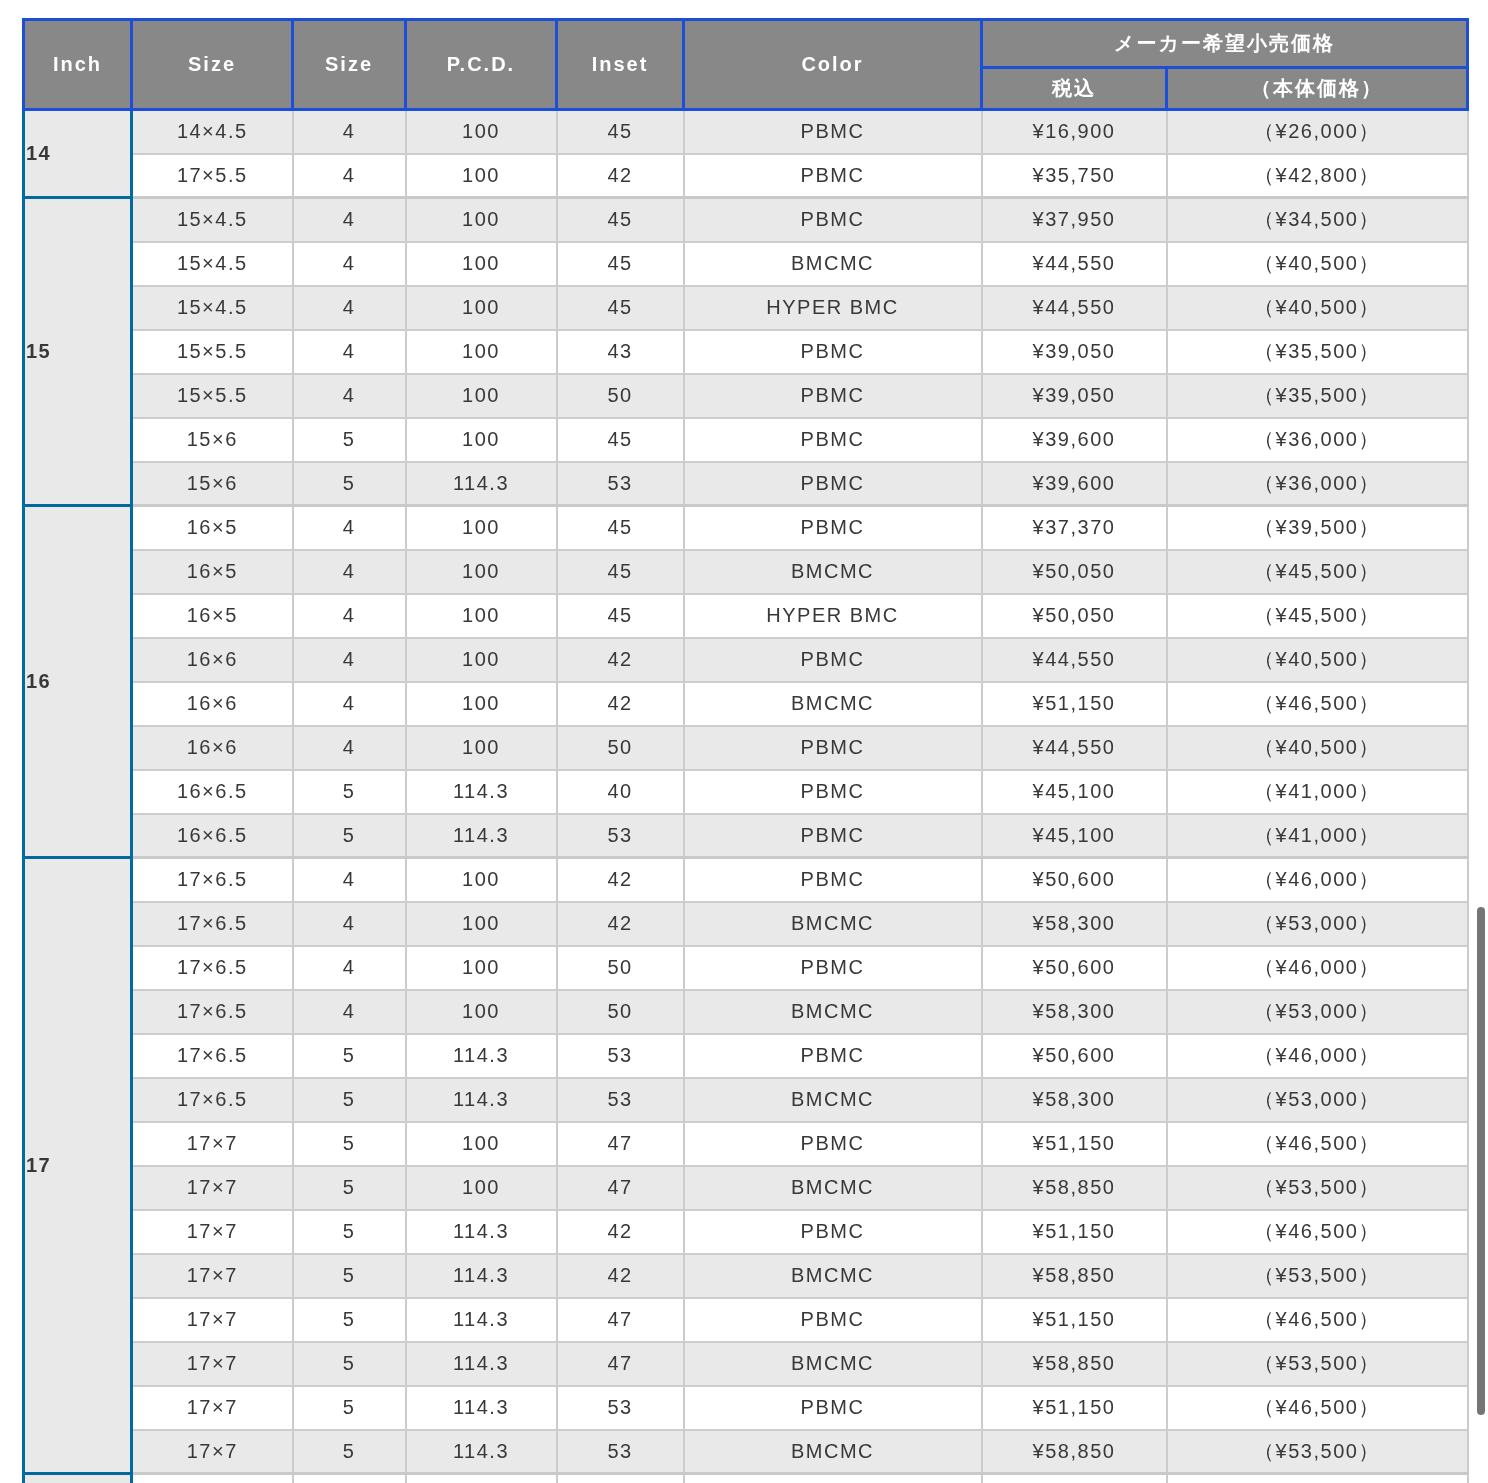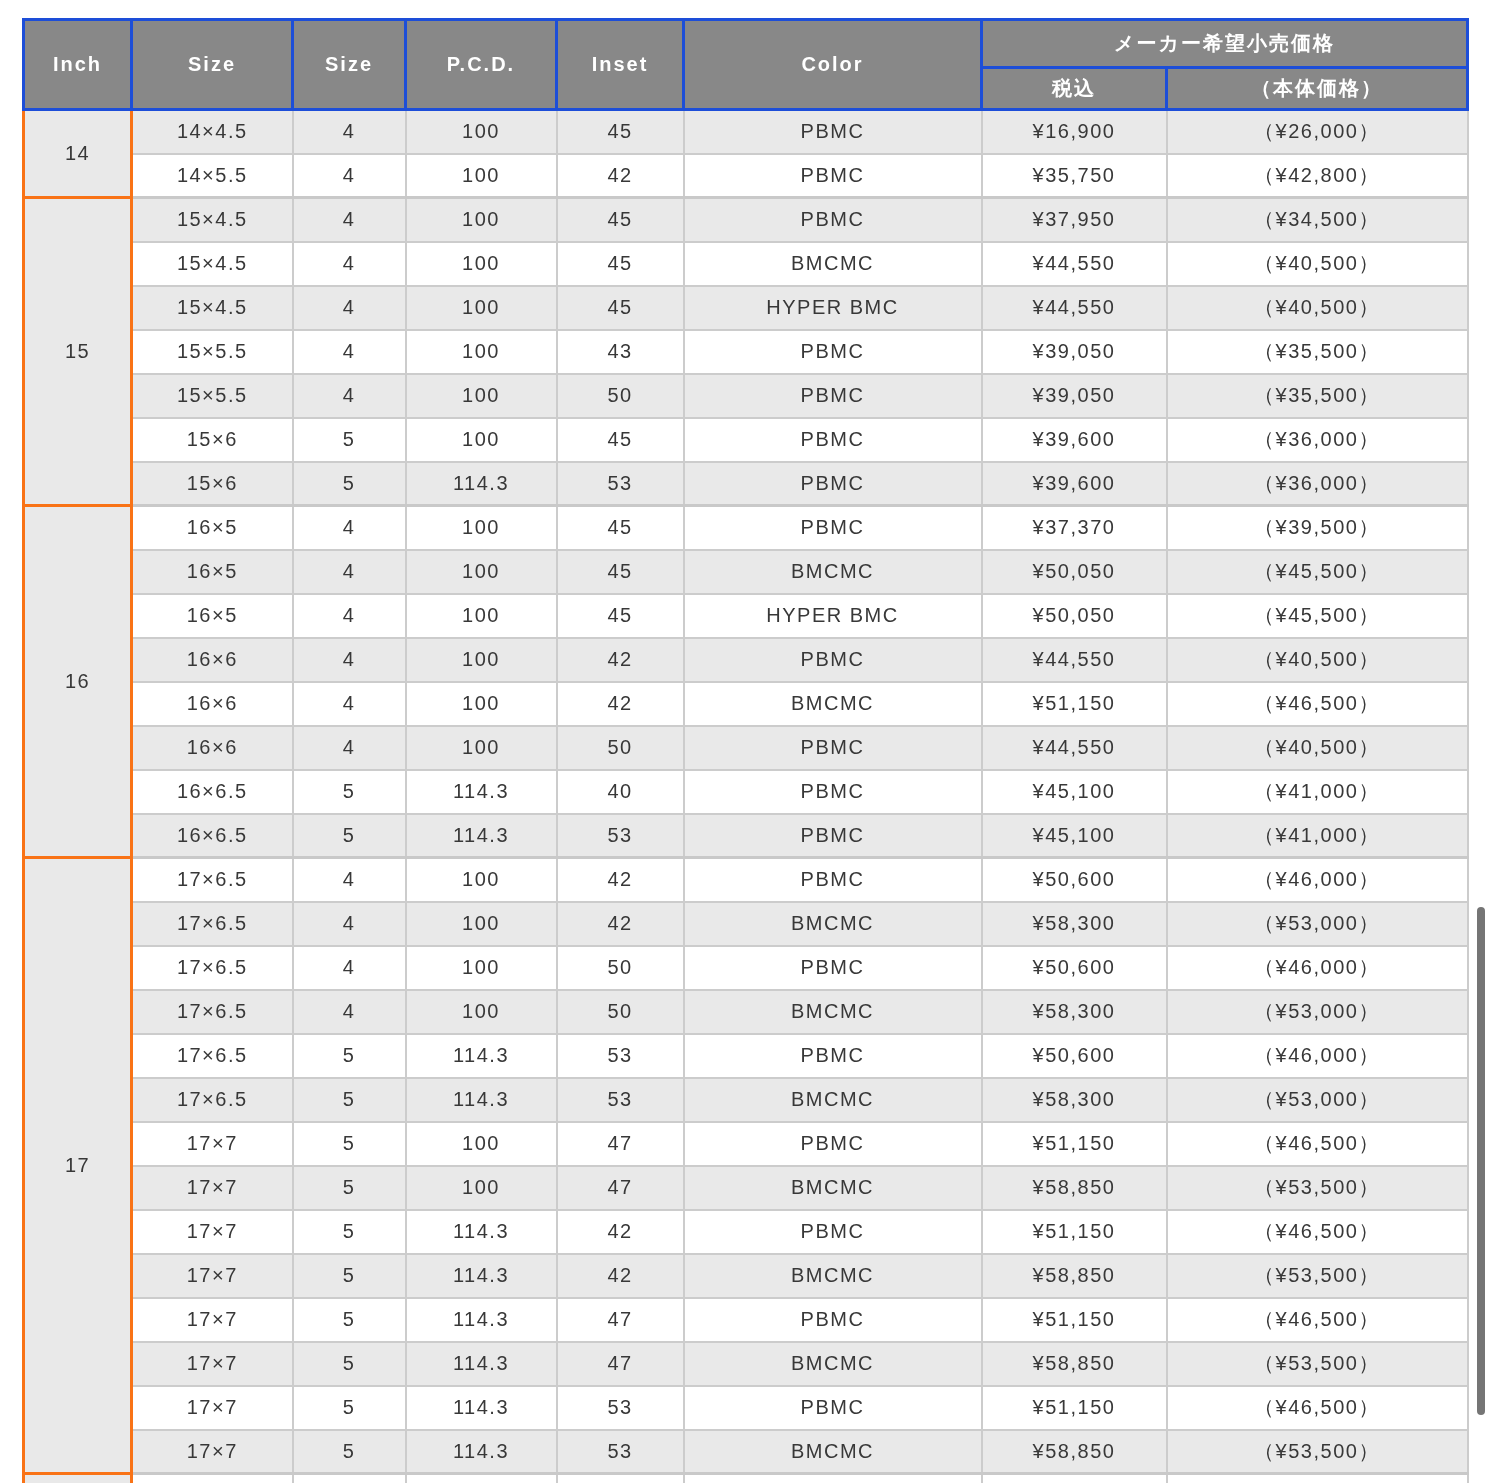--- a/index.html
+++ b/index.html
@@ -57,26 +57,26 @@
     vertical-align: middle;
     border: 2px solid var(--border);
     background: var(--row-plain);
   }
   tbody tr.shade td { background: var(--row-shade); }
   tbody tr.section-start td { border-top: 3px solid var(--section-border); }
 
   tbody th.inch {
     background: var(--row-shade);
     color: var(--text);
-    font-weight: normal;
+    font-weight: bold;
     font-size: 20px;
     letter-spacing: 1.5px;
-    text-align: center;
+    text-align: left;
     vertical-align: middle;
-    border: 3px solid #f97316;
+    border: 3px solid #0369a1;
   }
 
   .scrollbar-thumb {
     position: absolute;
     left: 1477px;
     top: 907px;
     width: 8px;
     height: 508px;
     border-radius: 4px;
     background: var(--scrollbar);
@@ -118,21 +118,21 @@
           <th class="inch" rowspan="2">14</th>
           <td>14×4.5</td>
           <td>4</td>
           <td>100</td>
           <td>45</td>
           <td>PBMC</td>
           <td>¥16,900</td>
           <td>（¥26,000）</td>
         </tr>
         <tr class="">
-          <td>14×5.5</td>
+          <td>17×5.5</td>
           <td>4</td>
           <td>100</td>
           <td>42</td>
           <td>PBMC</td>
           <td>¥35,750</td>
           <td>（¥42,800）</td>
         </tr>
         <tr class="shade section-start">
           <th class="inch" rowspan="7">15</th>
           <td>15×4.5</td>

